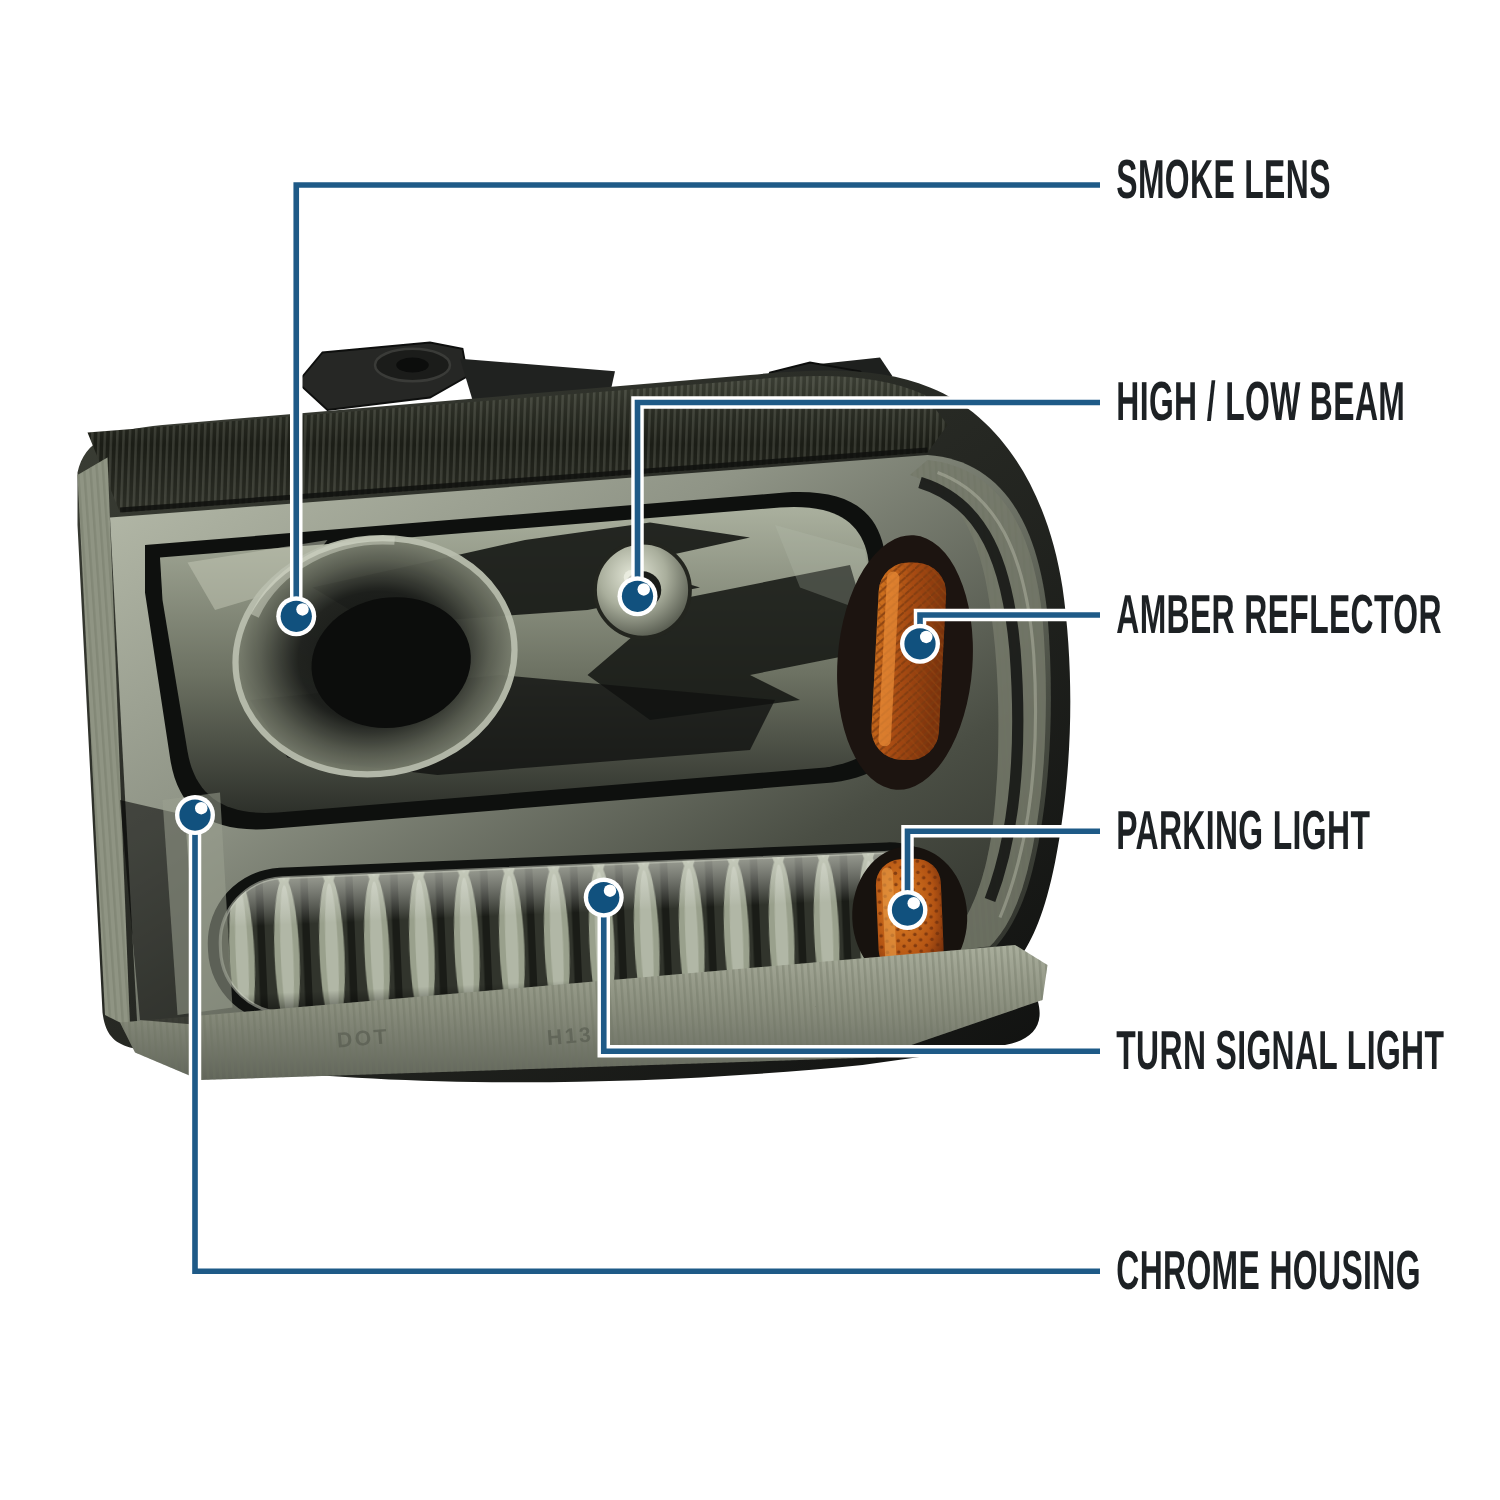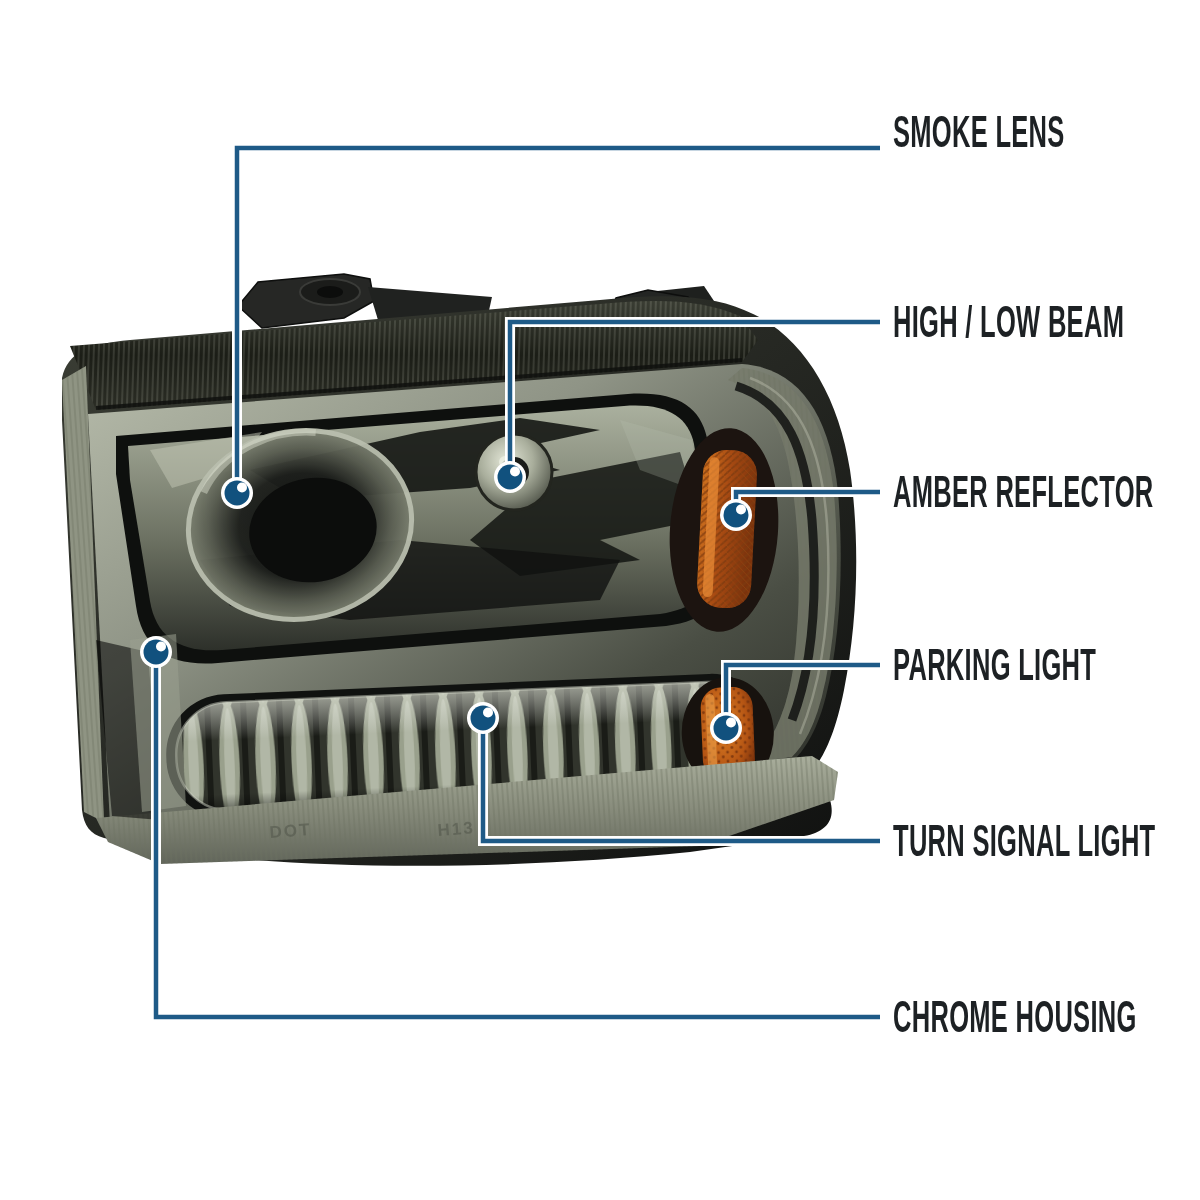--- a/index.html
+++ b/index.html
@@ -244,21 +244,21 @@
           <circle cx="488" cy="712.5" r="5" fill="#ffffff"></circle>
       </g>
       <g>
         <circle cx="156" cy="652" r="16" fill="#ffffff"></circle>
           <circle cx="156" cy="652" r="12.5" fill="#11517e"></circle>
           <circle cx="161" cy="646.5" r="5" fill="#ffffff"></circle>
       </g>
     </g>
   </svg>
 
-  <div class="callout-label" style="top:109px">
+  <div class="callout-label" style="top:121px">
     <span class="condense">SMOKE LENS</span>
   </div>
   <div class="callout-label" style="top:299px">
     <span class="condense">HIGH / LOW BEAM</span>
   </div>
   <div class="callout-label" style="top:469px">
     <span class="condense">AMBER REFLECTOR</span>
   </div>
   <div class="callout-label" style="top:642px">
     <span class="condense">PARKING LIGHT</span>

